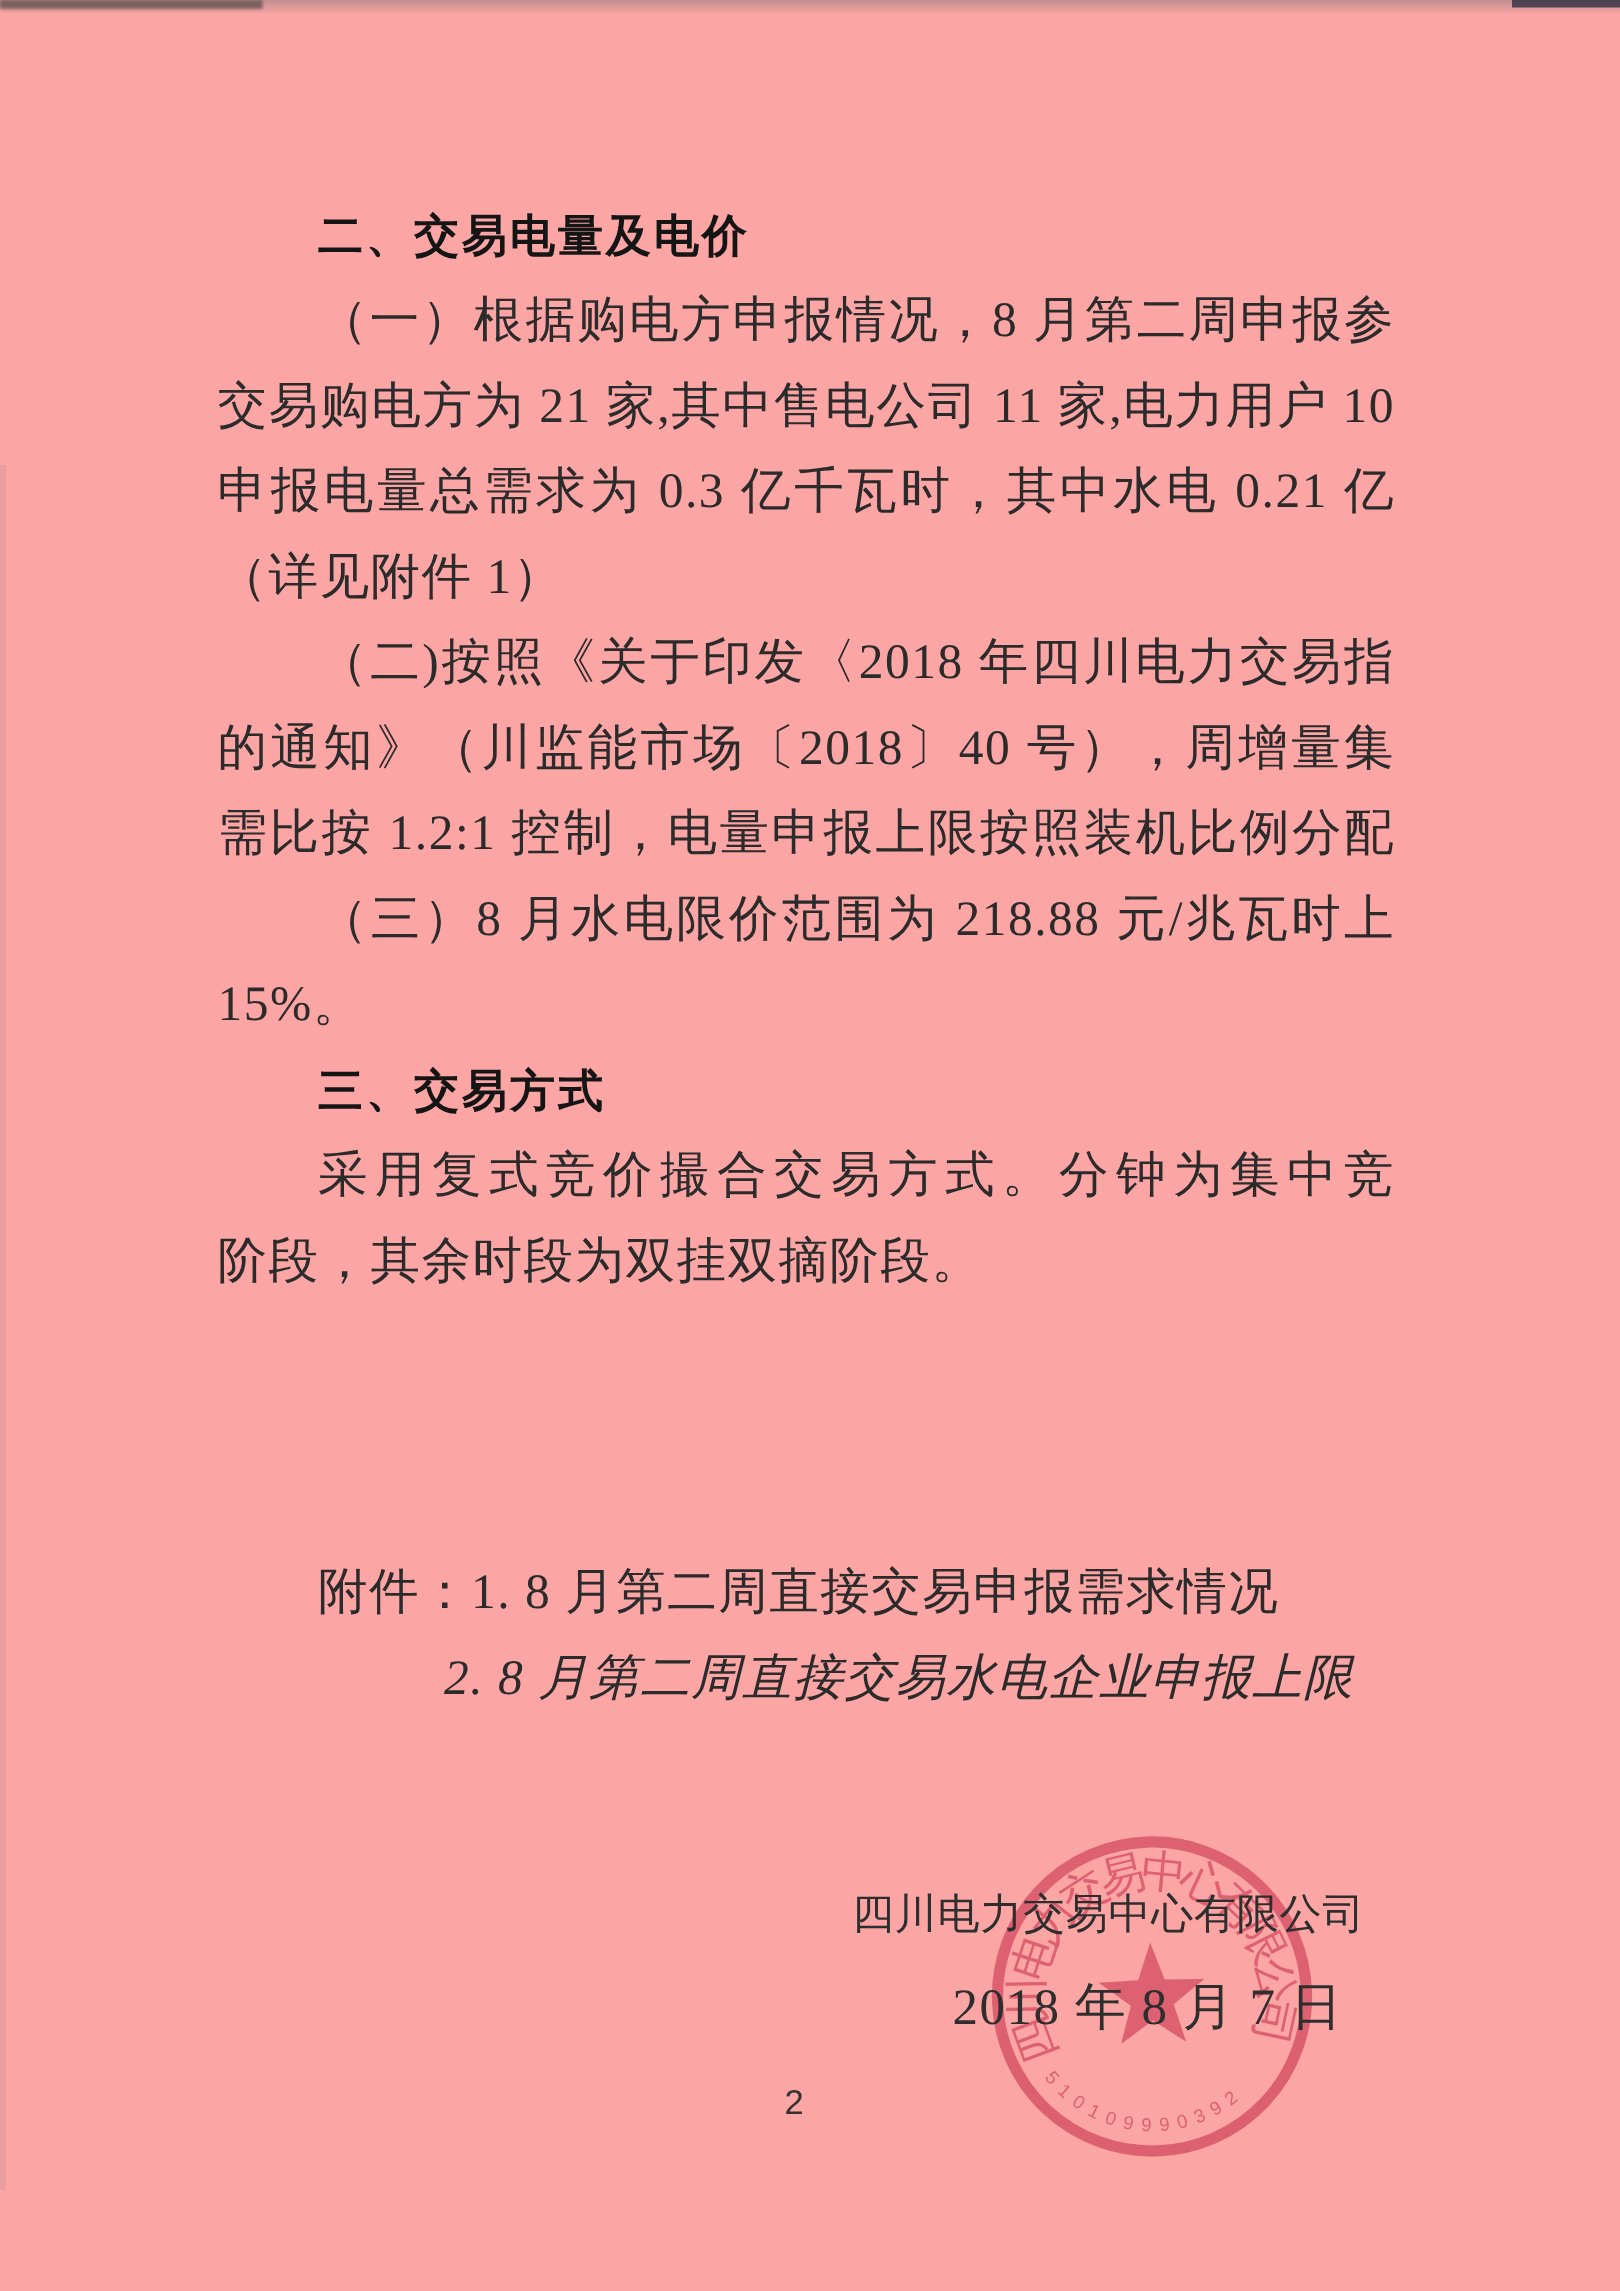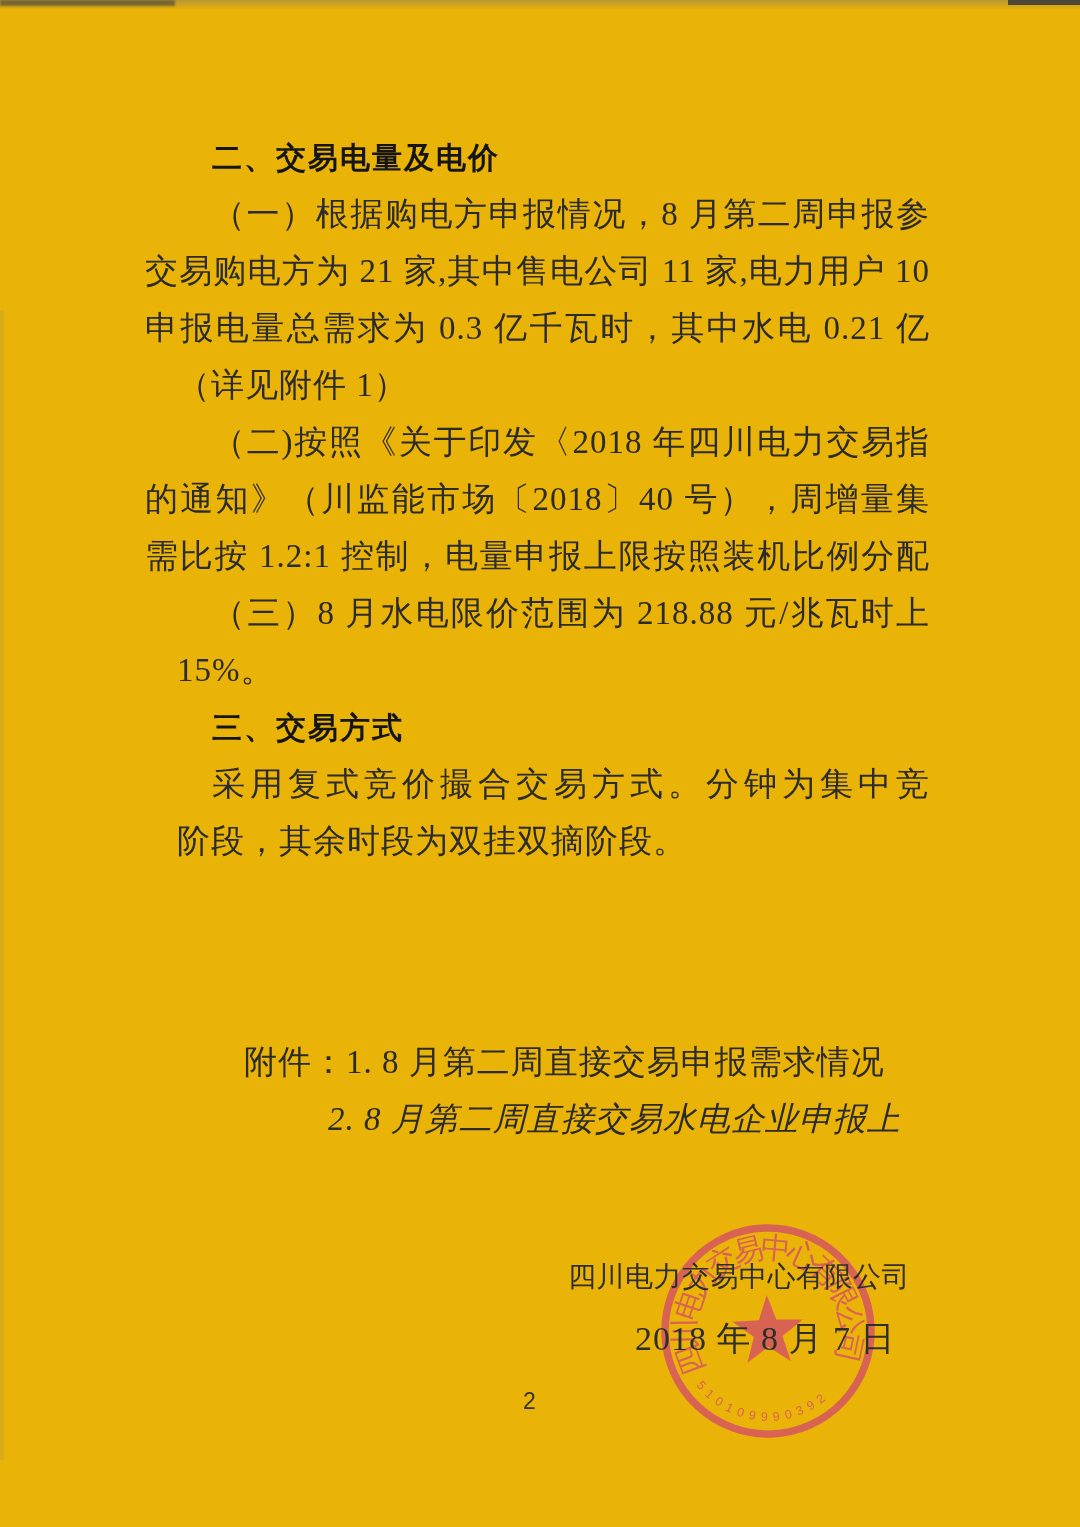--- a/index.html
+++ b/index.html
@@ -1,20 +1,20 @@
 <!DOCTYPE html>
 <html><head>
 <meta charset="utf-8">
 <style>
   html, body { margin: 0; padding: 0; background: #ffffff; }
   .page {
     position: relative;
     width: 1080px;
     height: 1527px;
-    background: #eab308;
+    background: #fca5a5;
     overflow: hidden;
     font-family: "Liberation Serif", "DejaVu Serif", serif;
     color: #2b2b2b;
   }
   
   .artifact-top {
     position: absolute; top: 0; left: 0; right: 0; height: 10px;
     background: linear-gradient(to bottom, rgba(112,112,115,0.42), rgba(255,255,255,0));
   }
   .artifact-top-left {
@@ -35,21 +35,21 @@
   }
   .attachcol {
     position: absolute; left: 145px; top: 1034px; width: 785px;
   }
   .line {
     height: 57px; line-height: 57px;
     font-size: 33px; letter-spacing: 1px;
     white-space: normal; overflow: hidden;
   }
   .just { text-align: justify; text-align-last: justify; }
-  .left { text-align: left; text-align-last: left; margin-left: 32px; }
+  .left { text-align: left; text-align-last: left; }
   .ind  { padding-left: 67px; }
   .ind2 { padding-left: 151px; font-style: italic; }
   .h {
     font-family: "Liberation Sans", "DejaVu Sans", sans-serif;
     font-weight: bold; font-size: 30px; color: #151515; letter-spacing: 2px;
   }
   .att-label { display: inline-block; }
   
   .company {
     position: absolute; left: 568px; top: 1260px;

